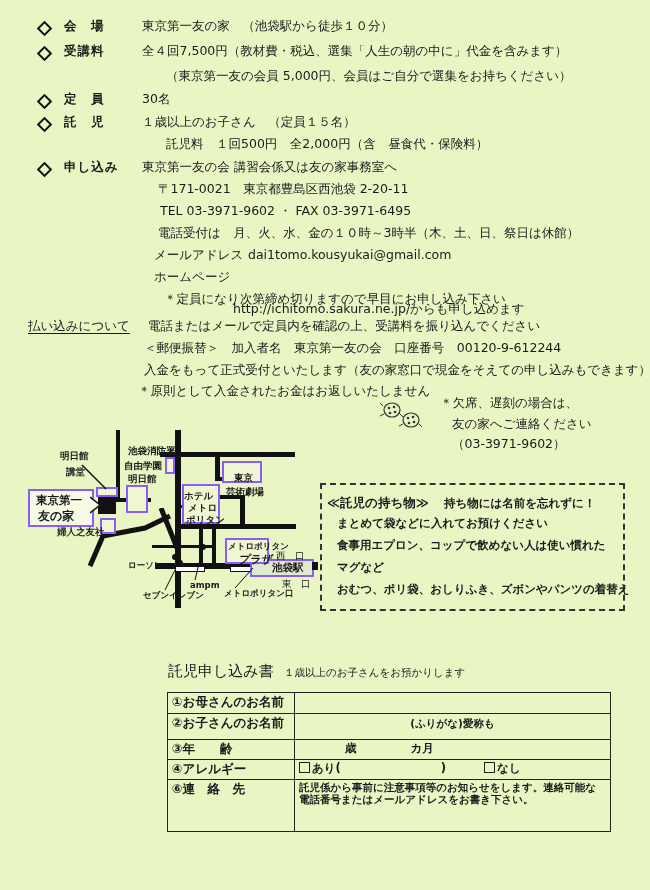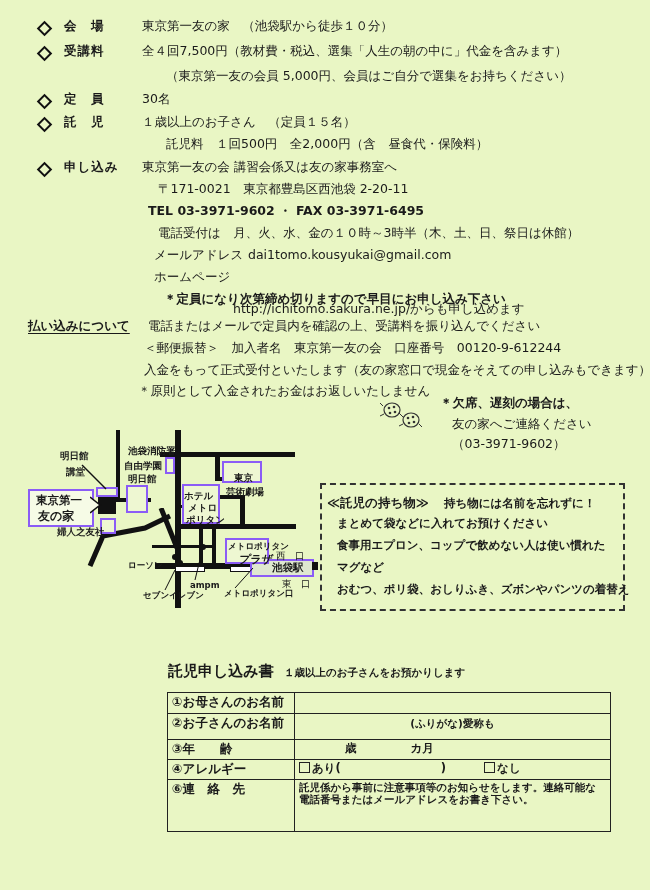--- a/index.html
+++ b/index.html
@@ -4,21 +4,21 @@
 <style>
   html, body { margin:0; padding:0; }
   body {
     width:650px; height:890px; overflow:hidden; position:relative;
     background:#e9f6c4;
     font-family:"DejaVu Sans", sans-serif;
     color:#1a1a1a;
   }
   .abs { position:absolute; white-space:nowrap; }
   .t { font-size:12.5px; line-height:16px; }
-  .b { font-weight:bold; }
+  .b { font-weight:normal; }
   .diamond {
     position:absolute; width:7px; height:7px; border:2px solid #111;
     transform:rotate(45deg); background:transparent;
   }
   .label { font-weight:bold; letter-spacing:1px; }
   .underline { text-decoration:underline; text-underline-offset:3px; }
 
   
   .road { position:absolute; background:#111; }
   .bld  { position:absolute; border:2px solid #8b5cf6; background:#eef7d2; }
@@ -60,21 +60,21 @@
 
   <span class="diamond" style="left:39px;top:119px;"></span>
   <span class="abs t label" style="left:64px;top:114px;">託　児</span>
   <span class="abs t" style="left:142px;top:114px;">１歳以上のお子さん　（定員１５名）</span>
   <span class="abs t" style="left:166px;top:136px;">託児料　１回500円　全2,000円（含　昼食代・保険料）</span>
 
   <span class="diamond" style="left:39px;top:164px;"></span>
   <span class="abs t label" style="left:64px;top:159px;">申し込み</span>
   <span class="abs t" style="left:142px;top:159px;">東京第一友の会 講習会係又は友の家事務室へ</span>
   <span class="abs t" style="left:158px;top:181px;">〒171-0021　東京都豊島区西池袋 2-20-11</span>
-  <span class="abs t" style="left:148px;top:203px;font-weight:bold;">TEL 03-3971-9602 ・ FAX 03-3971-6495</span>
+  <span class="abs t" style="left:160px;top:203px;">TEL 03-3971-9602 ・ FAX 03-3971-6495</span>
   <span class="abs t" style="left:158px;top:225px;">電話受付は　月、火、水、金の１０時～3時半（木、土、日、祭日は休館）</span>
   <span class="abs t" style="left:154px;top:247px;">メールアドレス</span>
   <span class="abs t" style="left:248px;top:247px;">dai1tomo.kousyukai@gmail.com</span>
   <span class="abs t" style="left:154px;top:269px;">ホームページ</span>
   <span class="abs t" style="left:233px;top:269px;margin-top:32px;">http://ichitomo.sakura.ne.jp/からも申し込めます</span>
   <span class="abs t b" style="left:164px;top:291px;">＊定員になり次第締め切りますので早目にお申し込み下さい</span>
 </div>
 
 <div>
   <span class="abs t b underline" style="left:28px;top:318px;">払い込みについて</span>

